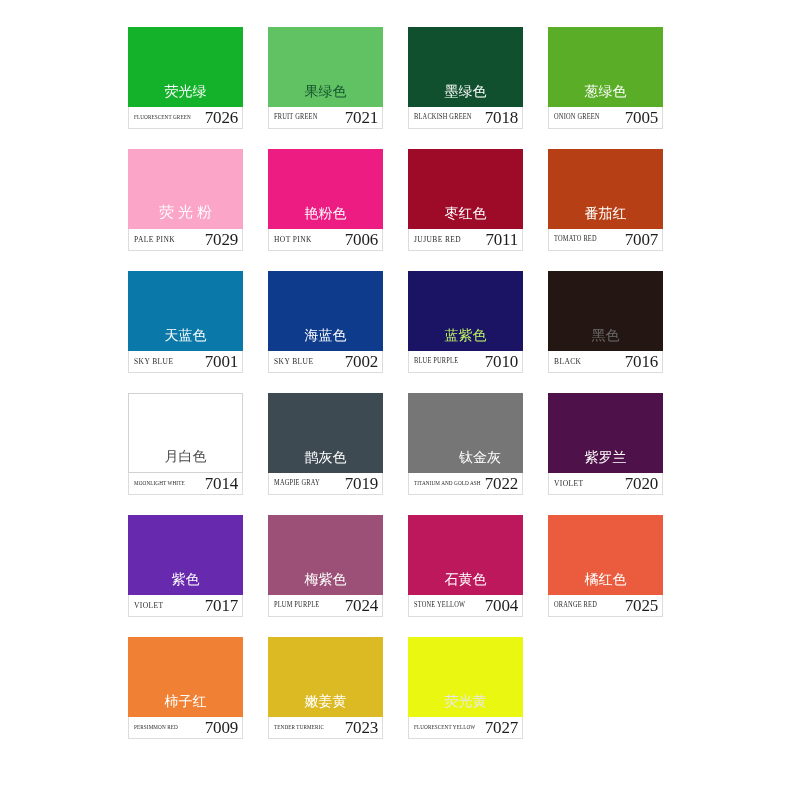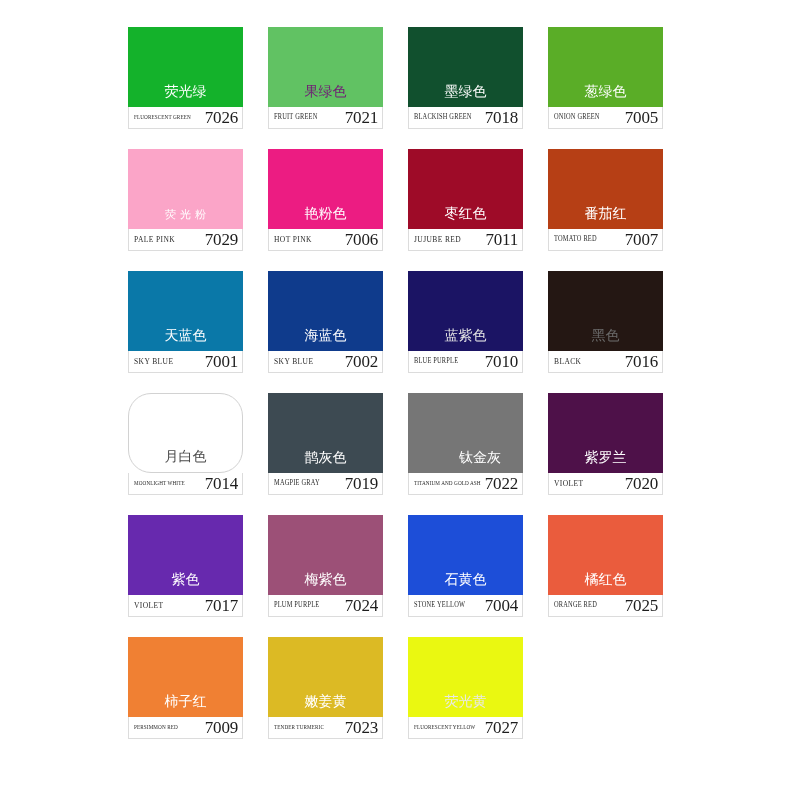--- a/index.html
+++ b/index.html
@@ -39,21 +39,21 @@
   .chip.bordered{border:1px solid #d2d2d2;}
   .cn{
     font-family:"DejaVu Sans", sans-serif;
     font-size:14px;
     line-height:1;
     font-weight:400;
     padding-bottom:9px;
     white-space:nowrap;
     letter-spacing:0px;
   }
-  .cn.spaced{letter-spacing:4px;padding-left:4px;font-size:11px;}
+  .cn.spaced{letter-spacing:4px;padding-left:4px;font-size:15px;}
   .label{
     width:115px;
     height:22px;
     box-sizing:border-box;
     background:#ffffff;
     border:1px solid #dcdcdc;
     border-top:none;
     display:flex;
     align-items:center;
     justify-content:space-between;
@@ -90,21 +90,21 @@
         <div class="chip" style="background: rgb(20, 178, 43);">
           <span class="cn" style="color: rgb(255, 255, 255);">荧光绿</span>
         </div>
         <div class="label">
           <span class="en sz-xs">FLUORESCENT GREEN</span>
           <span class="code">7026</span>
         </div>
       </div>
       <div class="swatch">
         <div class="chip" style="background: rgb(97, 194, 99);">
-          <span class="cn" style="color: #701a75; text-align: right;">果绿色</span>
+          <span class="cn" style="color: #14532d; text-align: right;">果绿色</span>
         </div>
         <div class="label">
           <span class="en sz-s">FRUIT GREEN</span>
           <span class="code">7021</span>
         </div>
       </div>
       <div class="swatch">
         <div class="chip" style="background: rgb(17, 80, 46);">
           <span class="cn" style="color: rgb(255, 255, 255);">墨绿色</span>
         </div>
@@ -171,38 +171,38 @@
         <div class="chip" style="background: rgb(15, 59, 140);">
           <span class="cn" style="color: rgb(255, 255, 255);">海蓝色</span>
         </div>
         <div class="label">
           <span class="en">SKY BLUE</span>
           <span class="code">7002</span>
         </div>
       </div>
       <div class="swatch">
         <div class="chip" style="background: rgb(27, 20, 100);">
-          <span class="cn" style="color: #e5e5e5;">蓝紫色</span>
+          <span class="cn" style="color: #bef264;">蓝紫色</span>
         </div>
         <div class="label">
           <span class="en sz-s">BLUE PURPLE</span>
           <span class="code">7010</span>
         </div>
       </div>
       <div class="swatch">
         <div class="chip" style="background: rgb(36, 23, 19);">
           <span class="cn" style="color: rgb(107, 107, 107);">黑色</span>
         </div>
         <div class="label">
           <span class="en">BLACK</span>
           <span class="code">7016</span>
         </div>
       </div>
       <div class="swatch">
-        <div class="chip bordered" style="background: rgb(255, 255, 255); border-radius: 23px;">
+        <div class="chip bordered" style="background: rgb(255, 255, 255);">
           <span class="cn" style="color: rgb(74, 74, 74);">月白色</span>
         </div>
         <div class="label">
           <span class="en sz-xs">MOONLIGHT WHITE</span>
           <span class="code">7014</span>
         </div>
       </div>
       <div class="swatch">
         <div class="chip" style="background: rgb(61, 74, 82);">
           <span class="cn" style="color: rgb(255, 255, 255);">鹊灰色</span>
@@ -242,21 +242,21 @@
       <div class="swatch">
         <div class="chip" style="background: rgb(156, 80, 119);">
           <span class="cn" style="color: rgb(255, 255, 255);">梅紫色</span>
         </div>
         <div class="label">
           <span class="en sz-s">PLUM PURPLE</span>
           <span class="code">7024</span>
         </div>
       </div>
       <div class="swatch">
-        <div class="chip" style="background: #1d4ed8;">
+        <div class="chip" style="background: #be185d;">
           <span class="cn" style="color: rgb(255, 255, 255);">石黄色</span>
         </div>
         <div class="label">
           <span class="en sz-s">STONE YELLOW</span>
           <span class="code">7004</span>
         </div>
       </div>
       <div class="swatch">
         <div class="chip" style="background: rgb(234, 92, 61);">
           <span class="cn" style="color: rgb(255, 255, 255); text-align: right;">橘红色</span>

